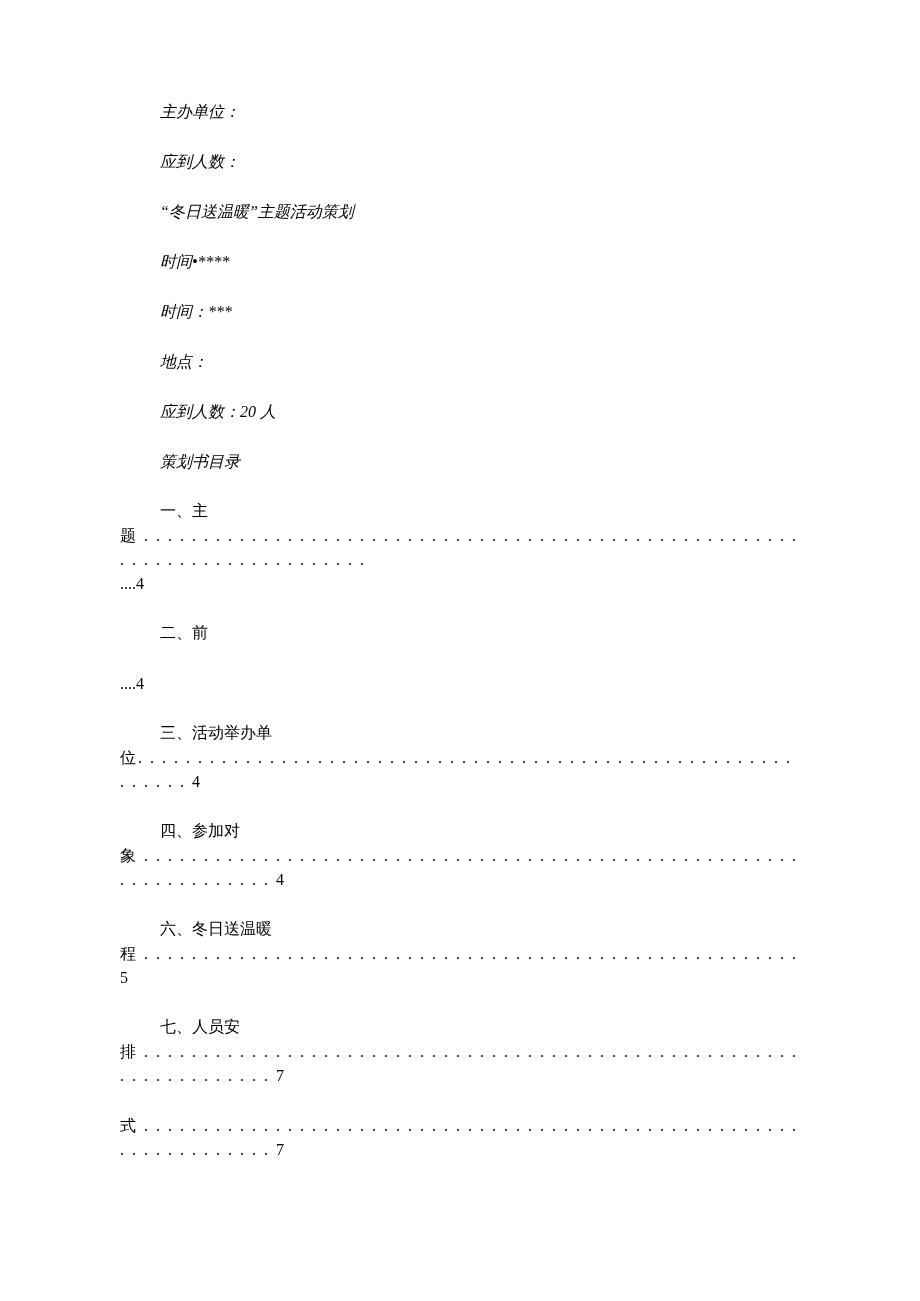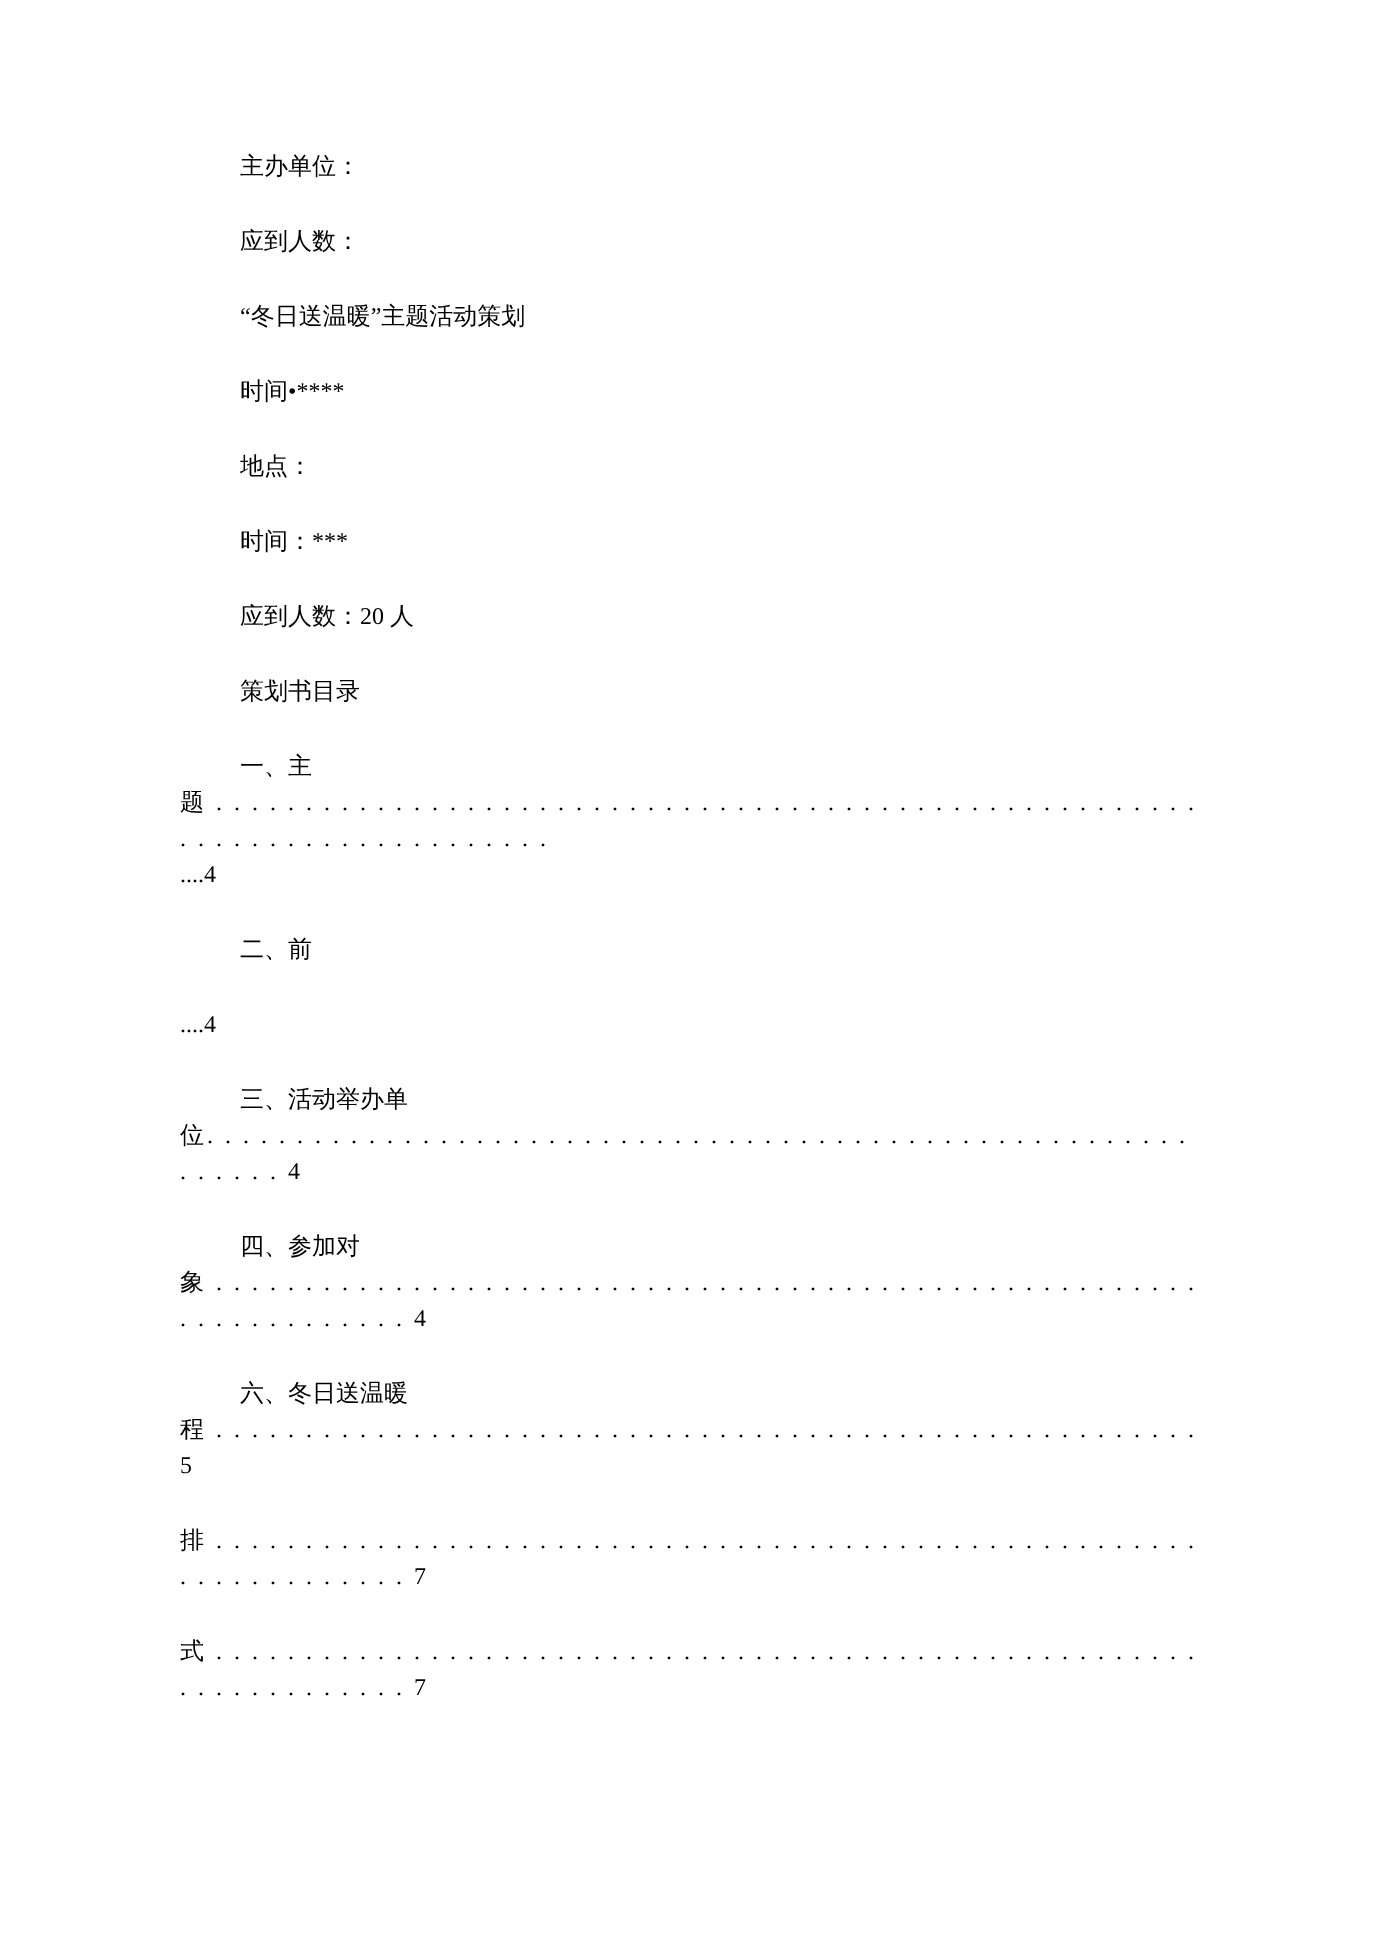--- a/index.html
+++ b/index.html
@@ -11,20 +11,21 @@
       color: #000000;
       line-height: 1.5;
       width: 920px;
     }
     .page {
       padding: 100px 120px 80px 120px;
     }
     .line {
       margin-bottom: 26px;
       text-indent: 2.5em;
+      font-style: italic;
     }
     .toc-block {
       margin-bottom: 26px;
     }
     .toc-first {
       text-indent: 2.5em;
       font-family: Liberation Mono, monospace;
     }
     .toc-rest {
       text-indent: 0;
@@ -40,22 +41,22 @@
   </style>
 </head>
 <body>
 
 <div class="page">
 
   <div class="line">主办单位：</div>
   <div class="line">应到人数：</div>
   <div class="line">“冬日送温暖”主题活动策划</div>
   <div class="line">时间•****</div>
+  <div class="line">时间：***</div>
   <div class="line">地点：</div>
-  <div class="line">时间：***</div>
   <div class="line">应到人数：20 人</div>
   <div class="line">策划书目录</div>
 
   <div class="toc-block">
     <div class="toc-first">一、主</div>
     <div class="toc-rest dots">题 . . . . . . . . . . . . . . . . . . . . . . . . . . . . . . . . . . . . . . . . . . . . . . . . . . . . . . . . . . . . . . . . . . . . . . . . . . . .</div>
     <div class="toc-rest">....4</div>
   </div>
 
   <div class="toc-block">
@@ -74,20 +75,21 @@
     <div class="toc-rest dots">象 . . . . . . . . . . . . . . . . . . . . . . . . . . . . . . . . . . . . . . . . . . . . . . . . . . . . . . . . . . . . . . . . . . . . 4</div>
   </div>
 
 
   <div class="toc-block">
     <div class="toc-first">六、冬日送温暖</div>
     <div class="toc-rest dots">程 . . . . . . . . . . . . . . . . . . . . . . . . . . . . . . . . . . . . . . . . . . . . . . . . . . . . . . .  5</div>
   </div>
 
   <div class="toc-block">
+    <div class="toc-first">七、人员安</div>
     <div class="toc-rest dots">排 . . . . . . . . . . . . . . . . . . . . . . . . . . . . . . . . . . . . . . . . . . . . . . . . . . . . . . . . . . . . . . . . . . . . 7</div>
   </div>
 
   <div class="toc-block">
     <div class="toc-rest dots">式 . . . . . . . . . . . . . . . . . . . . . . . . . . . . . . . . . . . . . . . . . . . . . . . . . . . . . . . . . . . . . . . . . . . . 7</div>
   </div>
 
 </div>
 
 </body></html>

